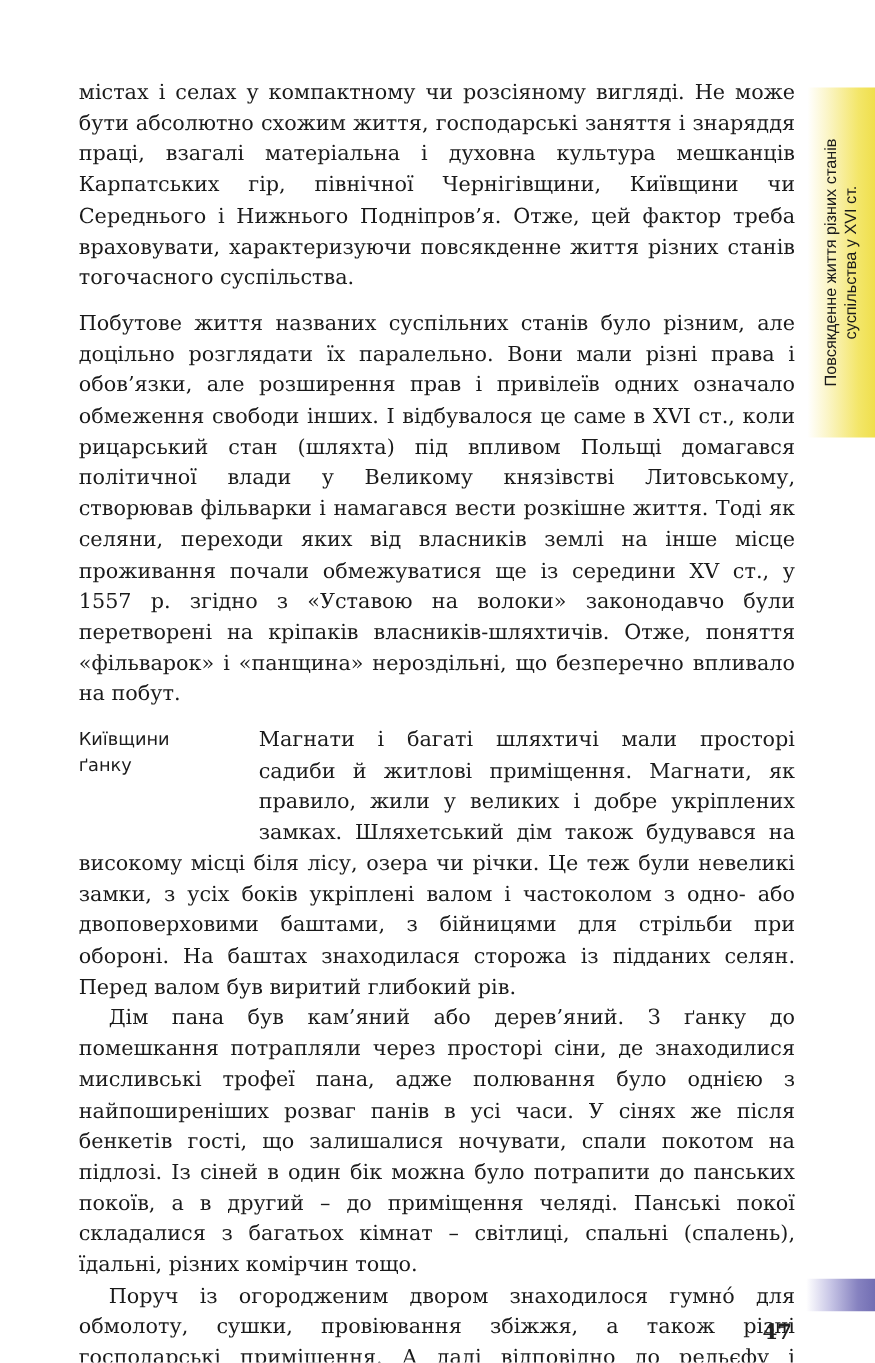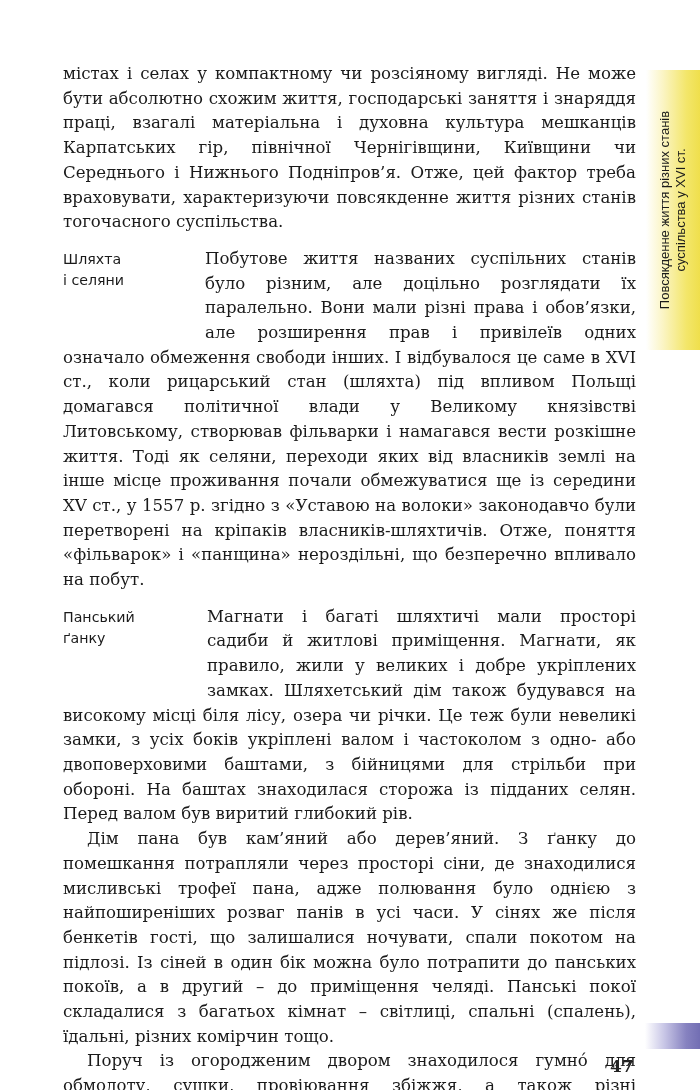--- a/index.html
+++ b/index.html
@@ -105,30 +105,26 @@
       <div>Повсякденне життя різних станів</div>
       <div>суспільства у XVI ст.</div>
     </div>
   </div>
 
   <div class="content">
 
     <p>містах і селах у компактному чи розсіяному вигляді. Не може бути абсолютно схожим життя, господарські заняття і знаряддя праці, взагалі матеріальна і духовна культура мешканців Карпатських гір, північної Чернігівщини, Київщини чи Середнього і Нижнього Подніпров’я. Отже, цей фактор треба враховувати, характеризуючи повсякденне життя різних станів тогочасного суспільства.</p>
 
     <div class="section">
-      <div class="side-label">
-        <div>Шляхта</div>
-        <div>і селяни</div>
-      </div>
       <p>Побутове життя названих суспільних станів було різним, але доцільно розглядати їх паралельно. Вони мали різні права і обов’язки, але розширення прав і привілеїв одних означало обмеження свободи інших. І відбувалося це саме в XVI ст., коли рицарський стан (шляхта) під впливом Польщі домагався політичної влади у Великому князівстві Литовському, створював фільварки і намагався вести розкішне життя. Тоді як селяни, переходи яких від власників землі на інше місце проживання почали обмежуватися ще із середини XV ст., у 1557 р. згідно з «Уставою на волоки» законодавчо були перетворені на кріпаків власників-шляхтичів. Отже, поняття «фільварок» і «панщина» нероздільні, що безперечно впливало на побут.</p>
     </div>
 
     <div class="section">
       <div class="side-label panskyi">
-        <div>Панський</div>
+        <div>Київщини</div>
         <div>ґанку</div>
       </div>
       <p>Магнати і багаті шляхтичі мали просторі садиби й житлові приміщення. Магнати, як правило, жили у великих і добре укріплених замках. Шляхетський дім також будувався на високому місці біля лісу, озера чи річки. Це теж були невеликі замки, з усіх боків укріплені валом і частоколом з одно- або двоповерховими баштами, з бійницями для стрільби при обороні. На баштах знаходилася сторожа із підданих селян. Перед валом був виритий глибокий рів.</p>
       <p class="indent">Дім пана був кам’яний або дерев’яний. З ґанку до помешкання потрапляли через просторі сіни, де знаходилися мисливські трофеї пана, адже полювання було однією з найпоширеніших розваг панів в усі часи. У сінях же після бенкетів гості, що залишалися ночувати, спали покотом на підлозі. Із сіней в один бік можна було потрапити до панських покоїв, а в другий – до приміщення челяді. Панські покої складалися з багатьох кімнат – світлиці, спальні (спалень), їдальні, різних комірчин тощо.</p>
       <p class="indent">Поруч із огородженим двором знаходилося гумнó для обмолоту, сушки, провіювання збіжжя, а також різні господарські приміщення. А далі відповідно до рельєфу і вподобання пана – квітник, сад, пасіка тощо.</p>
     </div>
 
   </div>
 
   <div class="page-number">47</div>

